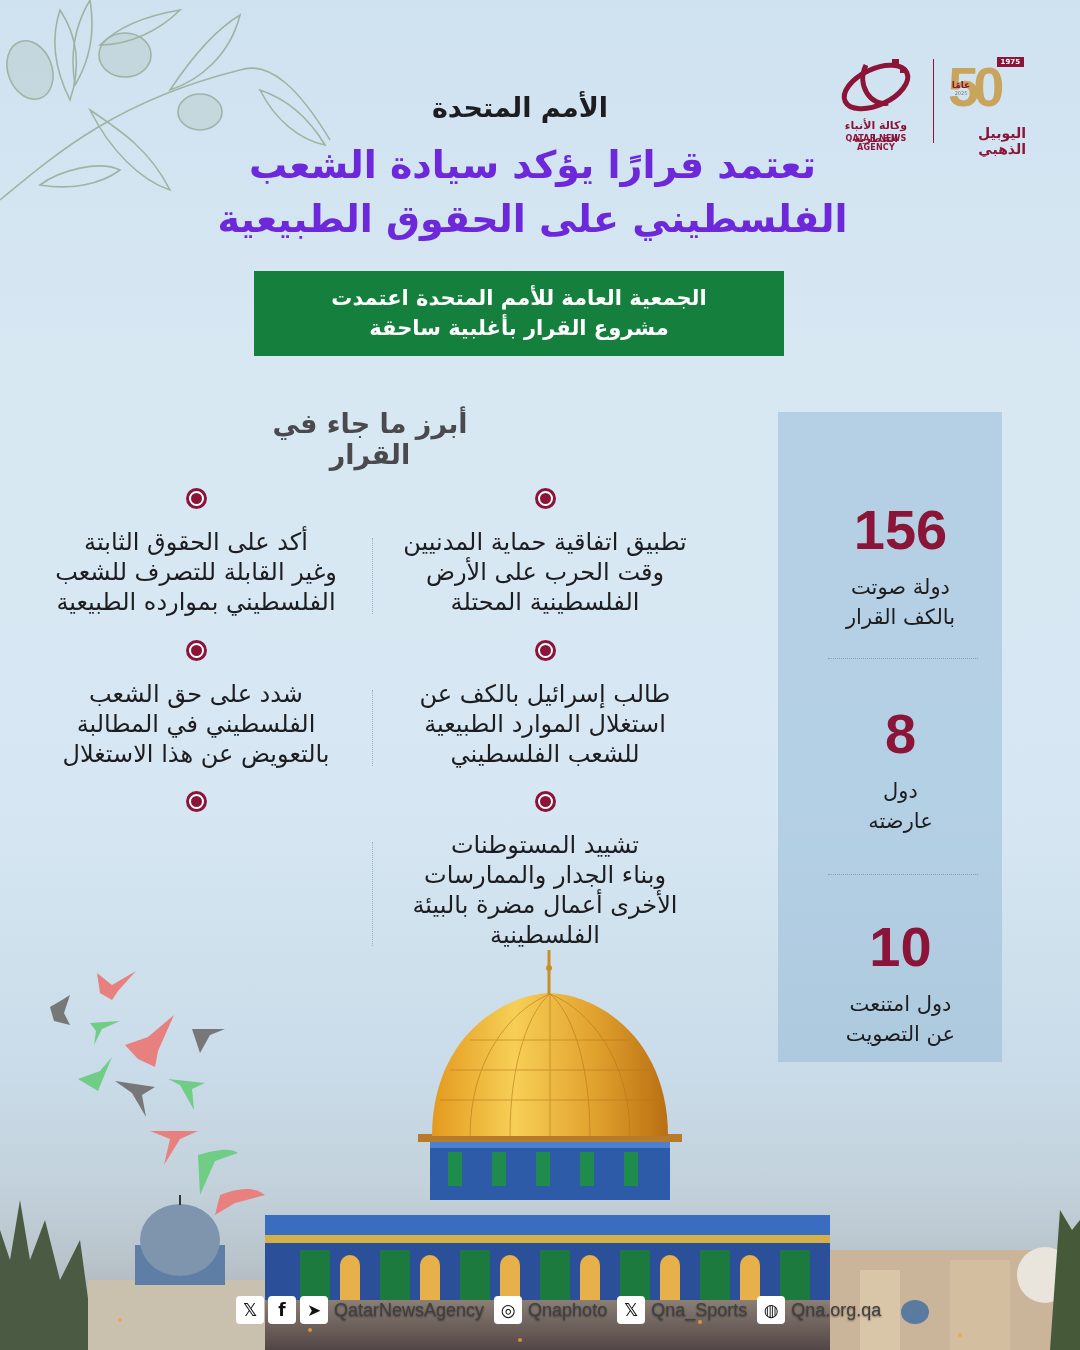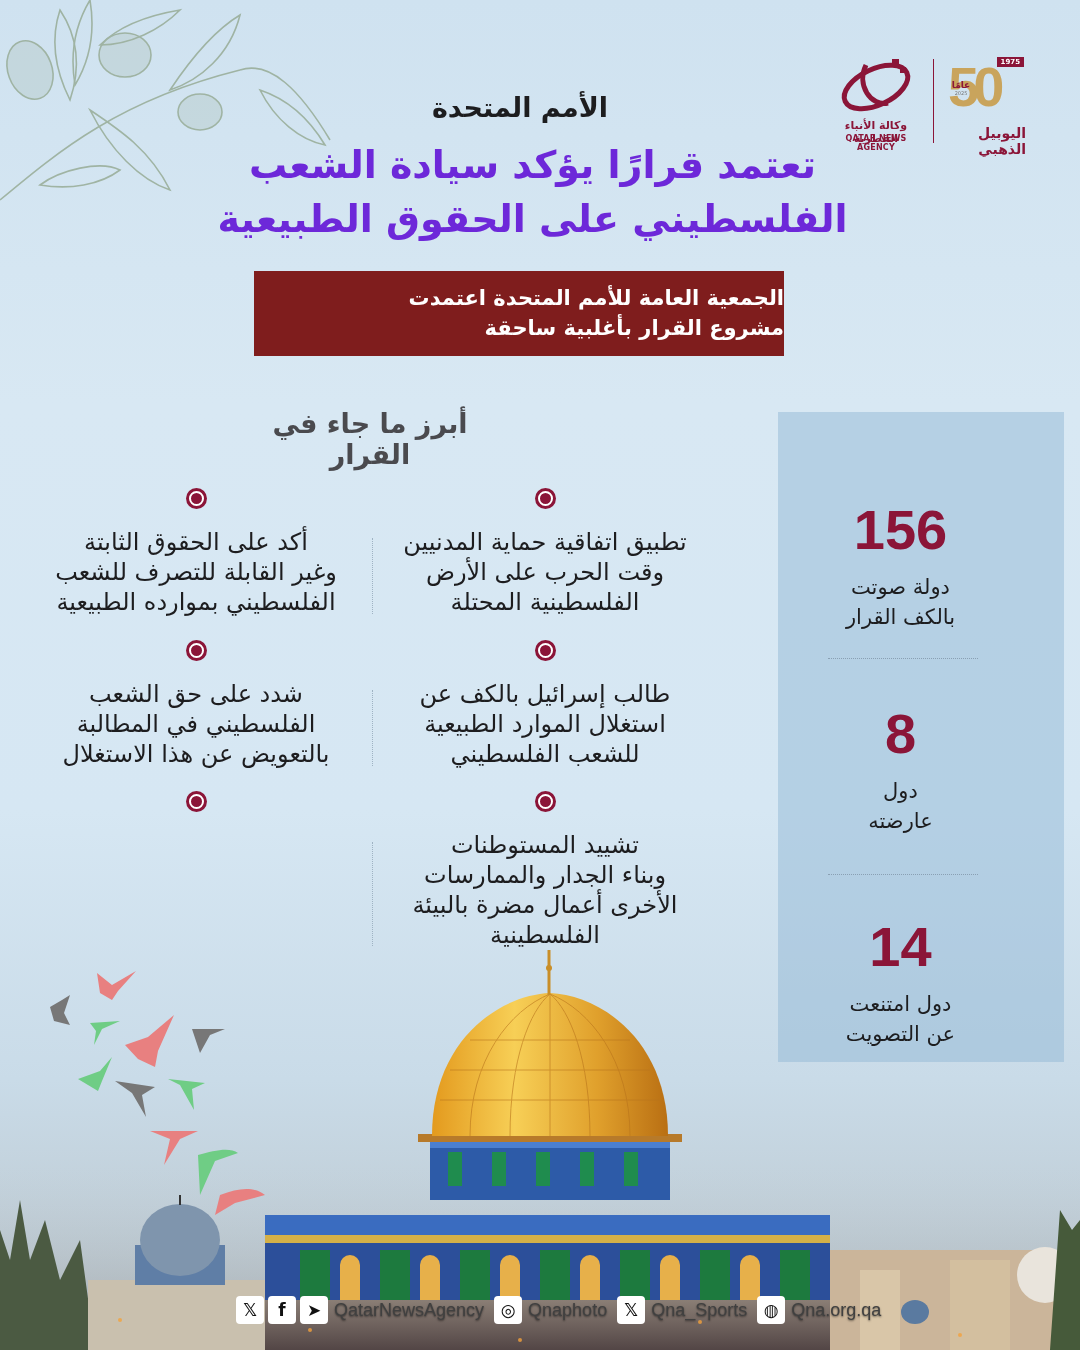--- a/index.html
+++ b/index.html
@@ -26,35 +26,35 @@
   .jub-num { position: absolute; left: 8px; top: 4px; font-size: 56px; font-weight: bold; color: #c9a45c; line-height: 1; font-family: "Liberation Sans", sans-serif; letter-spacing: -6px; }
   .jub-side { position: absolute; left: 6px; top: 26px; width: 30px; text-align: center; font-size: 9px; color: #8b1538; font-weight: bold; direction: rtl; line-height: 1.1; }
   .jub-side small { display: block; font-size: 5px; color: #777; font-weight: normal; }
   .jub-caption { position: absolute; left: 0; top: 70px; width: 86px; font-size: 14px; font-weight: bold; color: #8b1538; direction: rtl; }
 
   
   #kicker { left: 0; width: 1040px; top: 92px; text-align: center; font-size: 27px; font-weight: bold; color: #1d1d1f; }
   #headline { left: 0; width: 1040px; top: 138px; text-align: center; font-size: 38px; font-weight: bold; color: #6d28d9; line-height: 54px; padding-left: 25px; }
 
   
-  #banner { left: 254px; top: 271px; width: 530px; height: 85px; background: #7f1d1d; color: #fff; font-size: 21px; font-weight: bold; line-height: 30px; padding-top: 12px; }
+  #banner { left: 254px; top: 271px; width: 530px; height: 85px; background: #15803d; color: #fff; text-align: center; font-size: 21px; font-weight: bold; line-height: 30px; padding-top: 12px; }
 
   
   #section-title { left: 240px; width: 260px; top: 408px; text-align: center; font-size: 27px; font-weight: bold; color: #4a4a4e; }
 
   
   .point { position: absolute; width: 300px; text-align: center; }
   .bullet { display: block; margin: 0 auto 18px; width: 21px; height: 21px; border-radius: 50%; background: #8b1538; position: relative; }
   .bullet::after { content: ""; position: absolute; left: 3px; top: 3px; width: 15px; height: 15px; border-radius: 50%; border: 2px solid #fff; box-sizing: border-box; }
   .bullet::before { content: ""; position: absolute; left: 6px; top: 6px; width: 9px; height: 9px; border-radius: 50%; background: #8b1538; z-index: 1; }
   .point-text { font-size: 24px; line-height: 30px; color: #1d1d1f; white-space: pre-line; }
   .v-divider { position: absolute; left: 372px; width: 0; border-left: 1px dotted #9fb3c3; }
 
   
-  #stats { left: 778px; top: 412px; width: 286px; height: 650px; background: rgba(140, 180, 210, 0.45); }
+  #stats { left: 778px; top: 412px; width: 224px; height: 650px; background: rgba(140, 180, 210, 0.45); }
   .stat { position: absolute; left: 0; width: 245px; text-align: center; }
   .stat-num { font-family: "Liberation Sans", sans-serif; font-size: 56px; font-weight: bold; color: #8b1538; line-height: 60px; }
   .stat-label { font-size: 21px; line-height: 30px; color: #1d1d1f; white-space: pre-line; margin-top: 12px; }
   .h-divider { position: absolute; left: 50px; width: 150px; border-top: 1px dotted #8aa0b3; }
 
   
   #birds { left: 40px; top: 955px; width: 240px; height: 260px; }
 
   
   #scene { left: 0; top: 950px; width: 1080px; height: 400px; }
@@ -123,21 +123,21 @@
 بالكف القرار</div>
   </div>
   <div class="h-divider" style="top:246px;"></div>
   <div class="stat" style="top:292px;">
     <div class="stat-num">8</div>
     <div class="stat-label">دول
 عارضته</div>
   </div>
   <div class="h-divider" style="top:462px;"></div>
   <div class="stat" style="top:505px;">
-    <div class="stat-num">14</div>
+    <div class="stat-num">10</div>
     <div class="stat-label">دول امتنعت
 عن التصويت</div>
   </div>
 </div>
 
 <div id="section-title" class="abs">أبرز ما جاء في القرار</div>
 
 <div class="point" style="left:395px; top:488px;">
   <span class="bullet"></span>
   <div class="point-text">تطبيق اتفاقية حماية المدنيين

